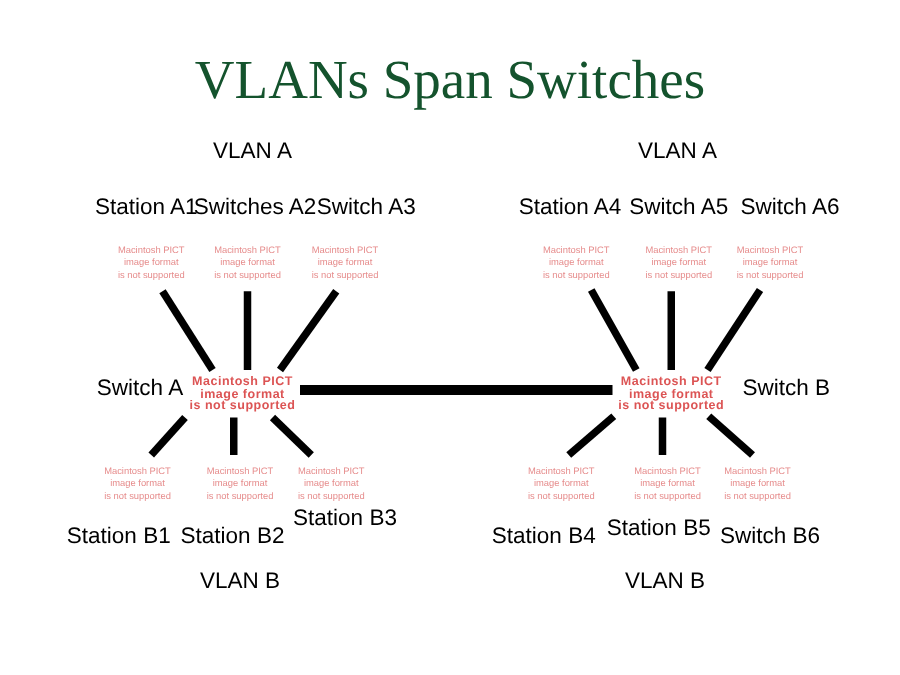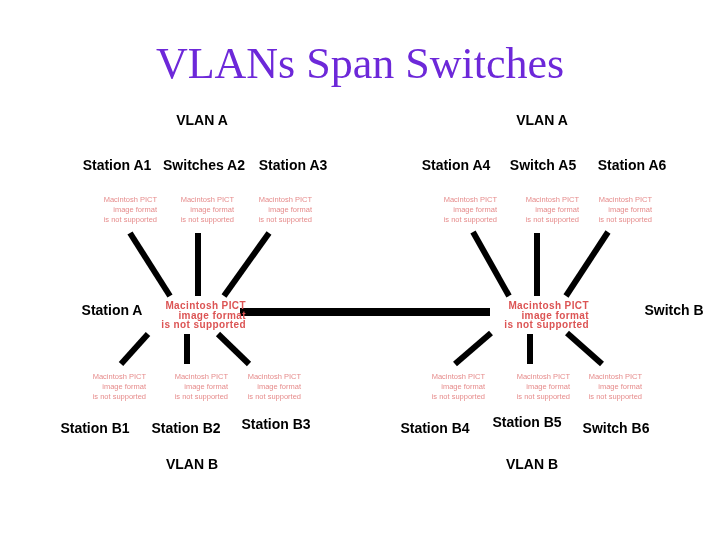--- a/index.html
+++ b/index.html
@@ -17,36 +17,36 @@
   }
   .title {
     position: absolute;
     left: 0;
     top: 38px;
     width: 720px;
     text-align: center;
     font-family: "Liberation Serif", serif;
     font-size: 44px;
     font-weight: 400;
-    color: #6d28d9;
+    color: #14532d;
     white-space: nowrap;
   }
   .lbl {
     position: absolute;
     transform: translateX(-50%);
-    font-size: 14px;
-    font-weight: bold;
+    font-size: 18px;
+    font-weight: normal;
     line-height: 14px;
     color: #000000;
     white-space: nowrap;
   }
   .pict {
     position: absolute;
     transform: translateX(-50%);
-    text-align: right;
+    text-align: center;
     white-space: pre-line;
   }
   .pict.small {
     width: 72px;
     font-size: 7.5px;
     line-height: 10px;
     color: var(--pict-small, #E68C8C);
   }
   .pict.large {
     width: 104px;
@@ -68,24 +68,24 @@
 
 <div class="slide">
 
   <div class="title">VLANs Span Switches</div>
 
   <div class="lbl" style="left:202px; top:113px;">VLAN A</div>
   <div class="lbl" style="left:542px; top:113px;">VLAN A</div>
 
   <div class="lbl" style="left:117px; top:158px;">Station A1</div>
   <div class="lbl" style="left:204px; top:158px;">Switches A2</div>
-  <div class="lbl" style="left:293px; top:158px;">Station A3</div>
+  <div class="lbl" style="left:293px; top:158px;">Switch A3</div>
   <div class="lbl" style="left:456px; top:158px;text-align:center;">Station A4</div>
   <div class="lbl" style="left:543px; top:158px;">Switch A5</div>
-  <div class="lbl" style="left:632px; top:158px;">Station A6</div>
+  <div class="lbl" style="left:632px; top:158px;">Switch A6</div>
 
   <div class="pict small" style="left:121px; top:195px;">Macintosh PICT
 image format
 is not supported</div>
   <div class="pict small" style="left:198px; top:195px;">Macintosh PICT
 image format
 is not supported</div>
   <div class="pict small" style="left:276px; top:195px;">Macintosh PICT
 image format
 is not supported</div>
@@ -110,28 +110,28 @@
       <line x1="148" y1="334" x2="121" y2="364"></line>
       <line x1="187" y1="334" x2="187" y2="364"></line>
       <line x1="218" y1="334" x2="249" y2="364"></line>
       <line x1="491" y1="333" x2="455" y2="364"></line>
       <line x1="530" y1="334" x2="530" y2="364"></line>
       <line x1="567" y1="333" x2="602" y2="364"></line>
     </g>
     <rect x="240" y="308" width="250" height="8" fill="#000000"></rect>
   </svg>
 
-  <div class="lbl" style="left:112px; top:303px;">Station A</div>
+  <div class="lbl" style="left:112px; top:303px;">Switch A</div>
   <div class="pict large" style="left:194px; top:301px;">Macintosh PICT
 image format
 is not supported</div>
   <div class="pict large" style="left:537px; top:301px;">Macintosh PICT
 image format
 is not supported</div>
-  <div class="lbl" style="left:629px; top:303px;margin-left:45px;">Switch B</div>
+  <div class="lbl" style="left:629px; top:303px;">Switch B</div>
 
   <div class="pict small" style="left:110px; top:372px;">Macintosh PICT
 image format
 is not supported</div>
   <div class="pict small" style="left:192px; top:372px;">Macintosh PICT
 image format
 is not supported</div>
   <div class="pict small" style="left:265px; top:372px;">Macintosh PICT
 image format
 is not supported</div>
@@ -140,21 +140,21 @@
 is not supported</div>
   <div class="pict small" style="left:534px; top:372px;">Macintosh PICT
 image format
 is not supported</div>
   <div class="pict small" style="left:606px; top:372px;">Macintosh PICT
 image format
 is not supported</div>
 
   <div class="lbl" style="left:95px;  top:421px;">Station B1</div>
   <div class="lbl" style="left:186px; top:421px;">Station B2</div>
-  <div class="lbl" style="left:276px; top:417px;">Station B3</div>
+  <div class="lbl" style="left:276px; top:407px;">Station B3</div>
   <div class="lbl" style="left:435px; top:421px;">Station B4</div>
   <div class="lbl" style="left:527px; top:415px;">Station B5</div>
   <div class="lbl" style="left:616px; top:421px;">Switch B6</div>
 
   <div class="lbl" style="left:192px; top:457px;">VLAN B</div>
   <div class="lbl" style="left:532px; top:457px;">VLAN B</div>
 
 </div>
 
 </body></html>

